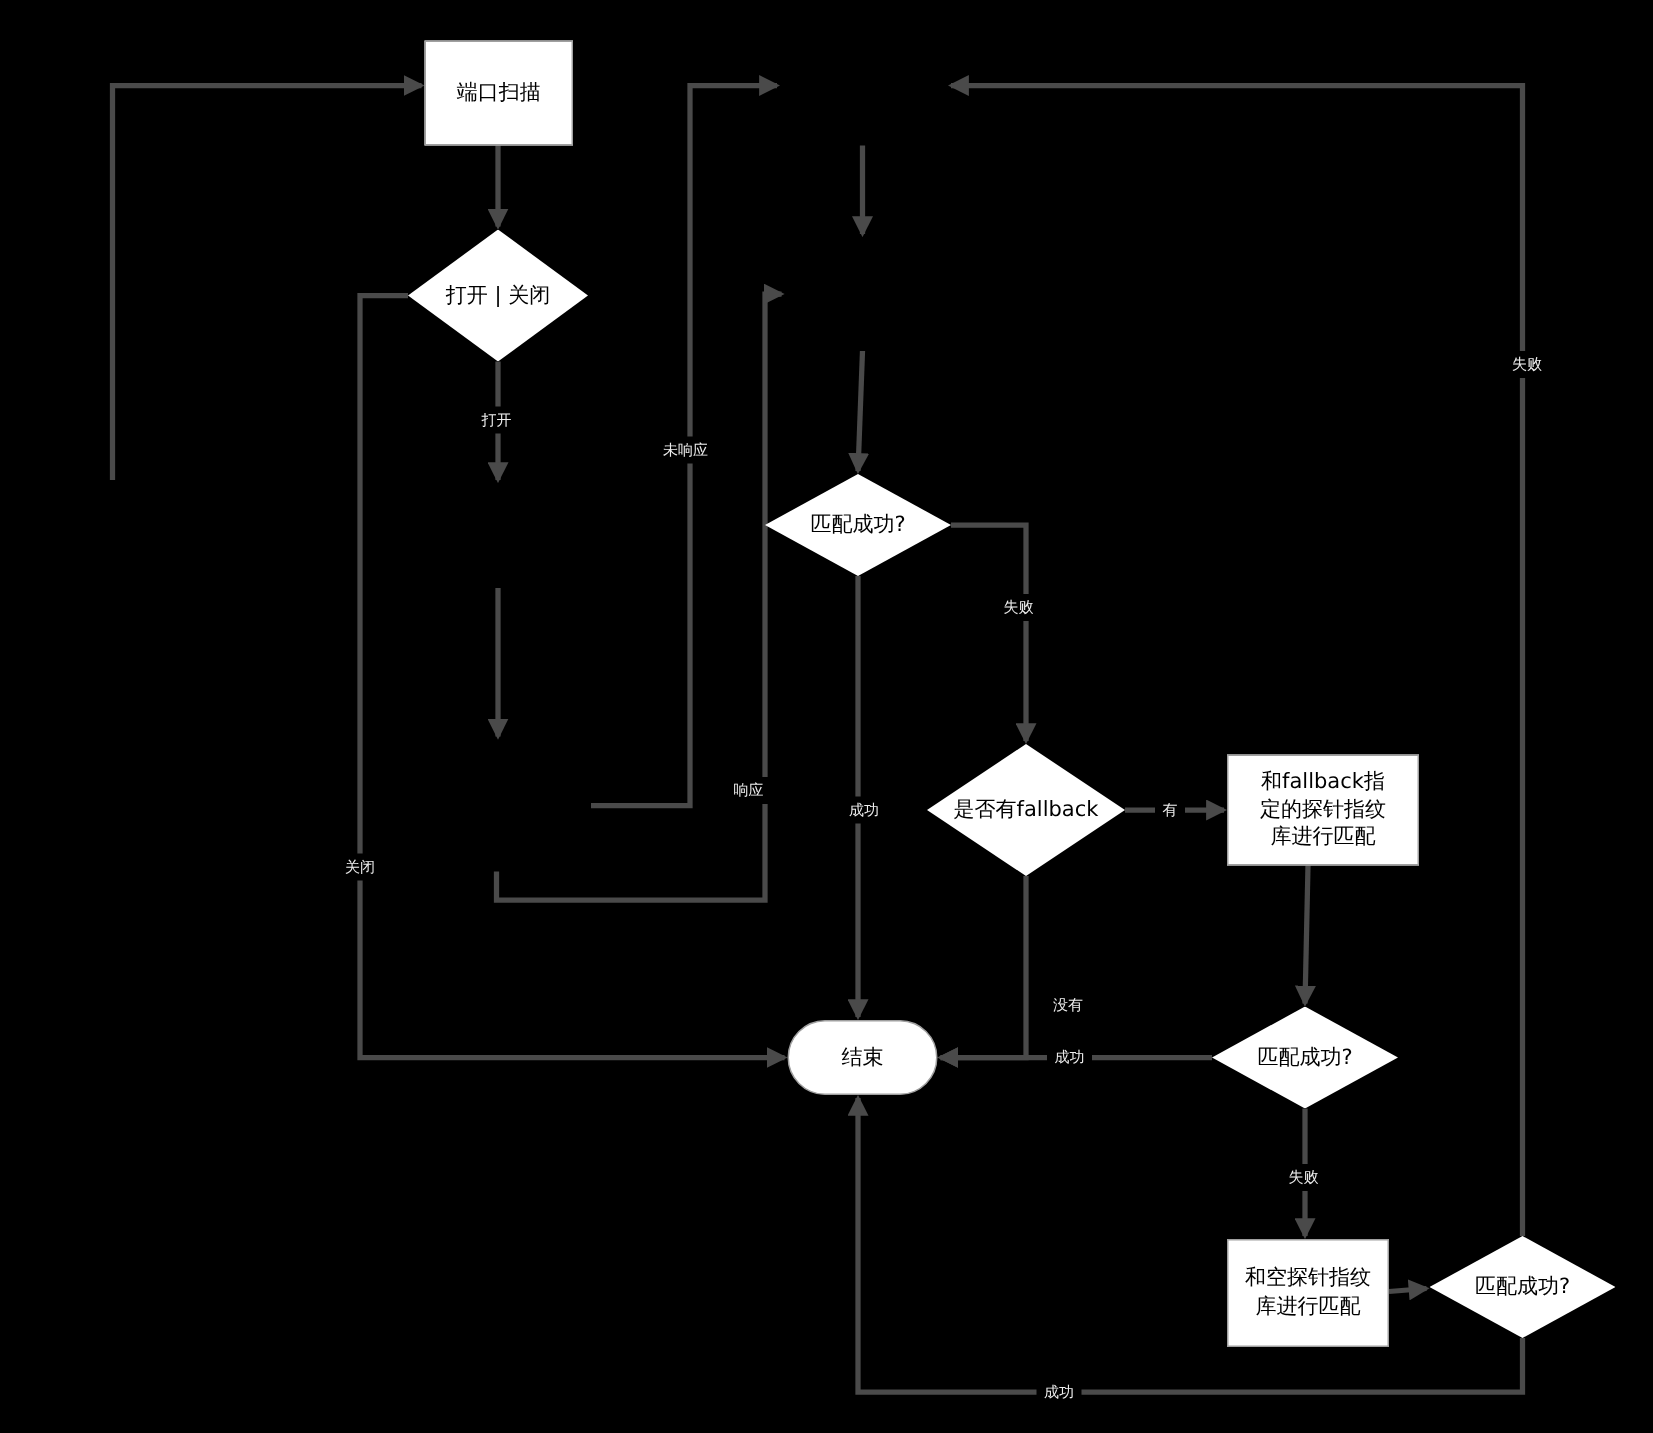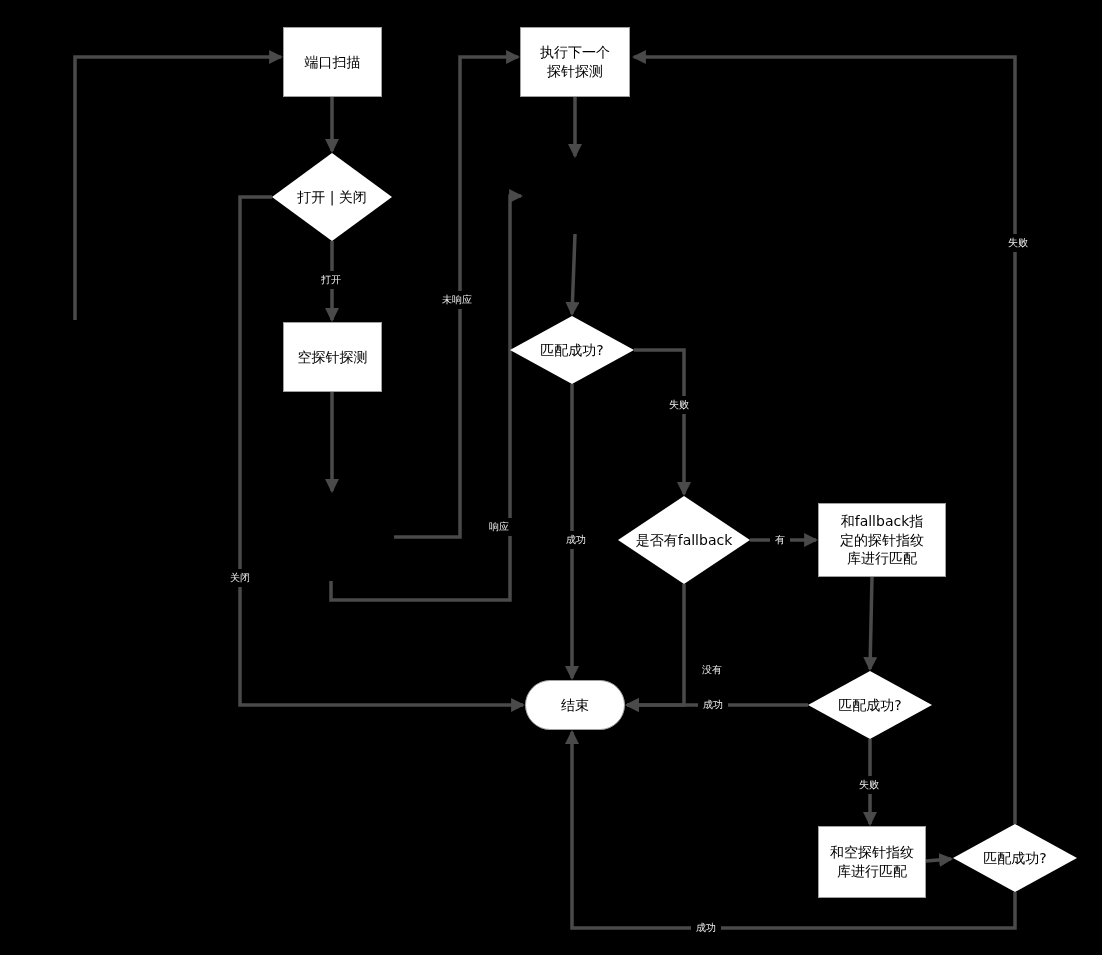--- a/index.html
+++ b/index.html
@@ -103,24 +103,21 @@
     <path d="M684 584 V705 H627" marker-end="url(#arrow-head)"></path>
     <path d="M872 577 L870 669" marker-end="url(#arrow-head)"></path>
     <path d="M808 705 H627" marker-end="url(#arrow-head)"></path>
     <path d="M870 739 V824" marker-end="url(#arrow-head)"></path>
     <path d="M926 861 L951 859" marker-end="url(#arrow-head)"></path>
     <path d="M1015 892 V928 H572 V732" marker-end="url(#arrow-head)"></path>
     <path d="M1015 824 V57 H634" marker-end="url(#arrow-head)"></path>
   </svg>
 
   <div class="node rect" id="n-port-scan">端口扫描</div>
-  <div class="node rect" id="n-next-probe">执行下一个
-探针探测</div>
   <div class="node diamond" id="n-open-closed">打开 | 关闭</div>
-  <div class="node rect" id="n-null-probe">空探针探测</div>
   <div class="node diamond" id="n-match1">匹配成功?</div>
   <div class="node diamond" id="n-fallbackq">是否有fallback</div>
   <div class="node rect" id="n-fallback-match">和fallback指
 定的探针指纹
 库进行匹配</div>
   <div class="node stadium" id="n-end">结束</div>
   <div class="node diamond" id="n-match2">匹配成功?</div>
   <div class="node rect" id="n-null-fp">和空探针指纹
 库进行匹配</div>
   <div class="node diamond" id="n-match3">匹配成功?</div>

